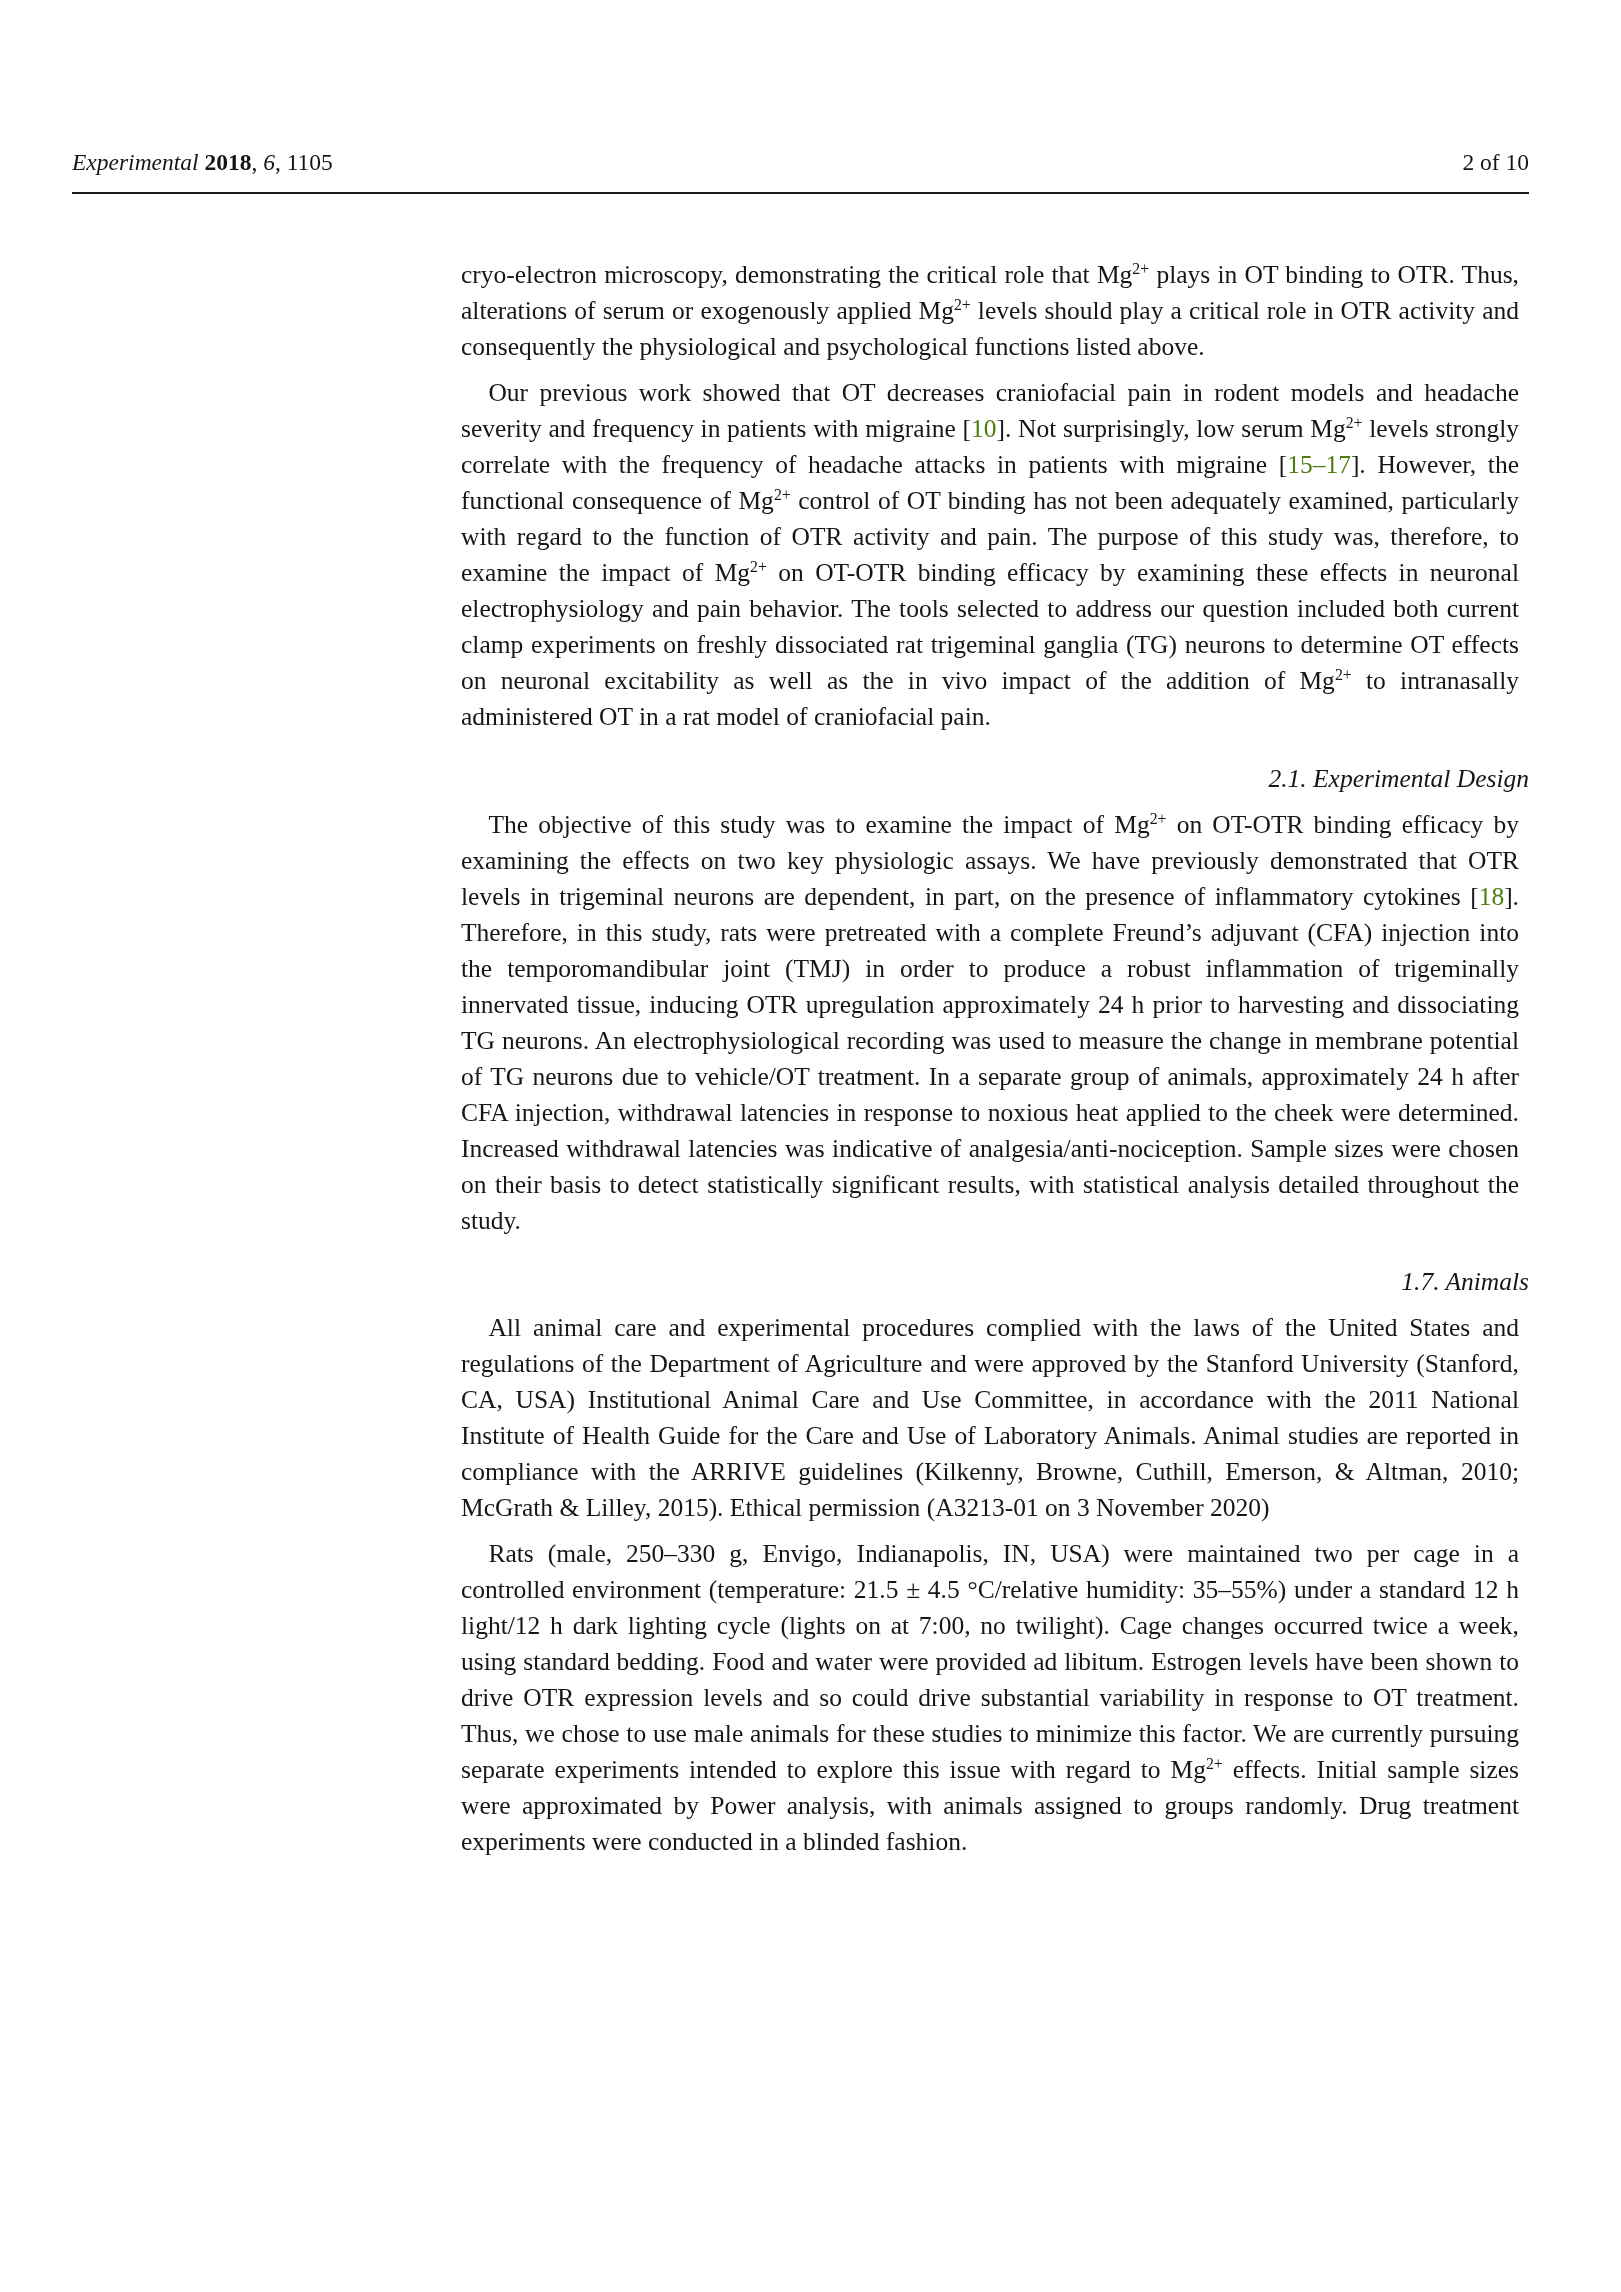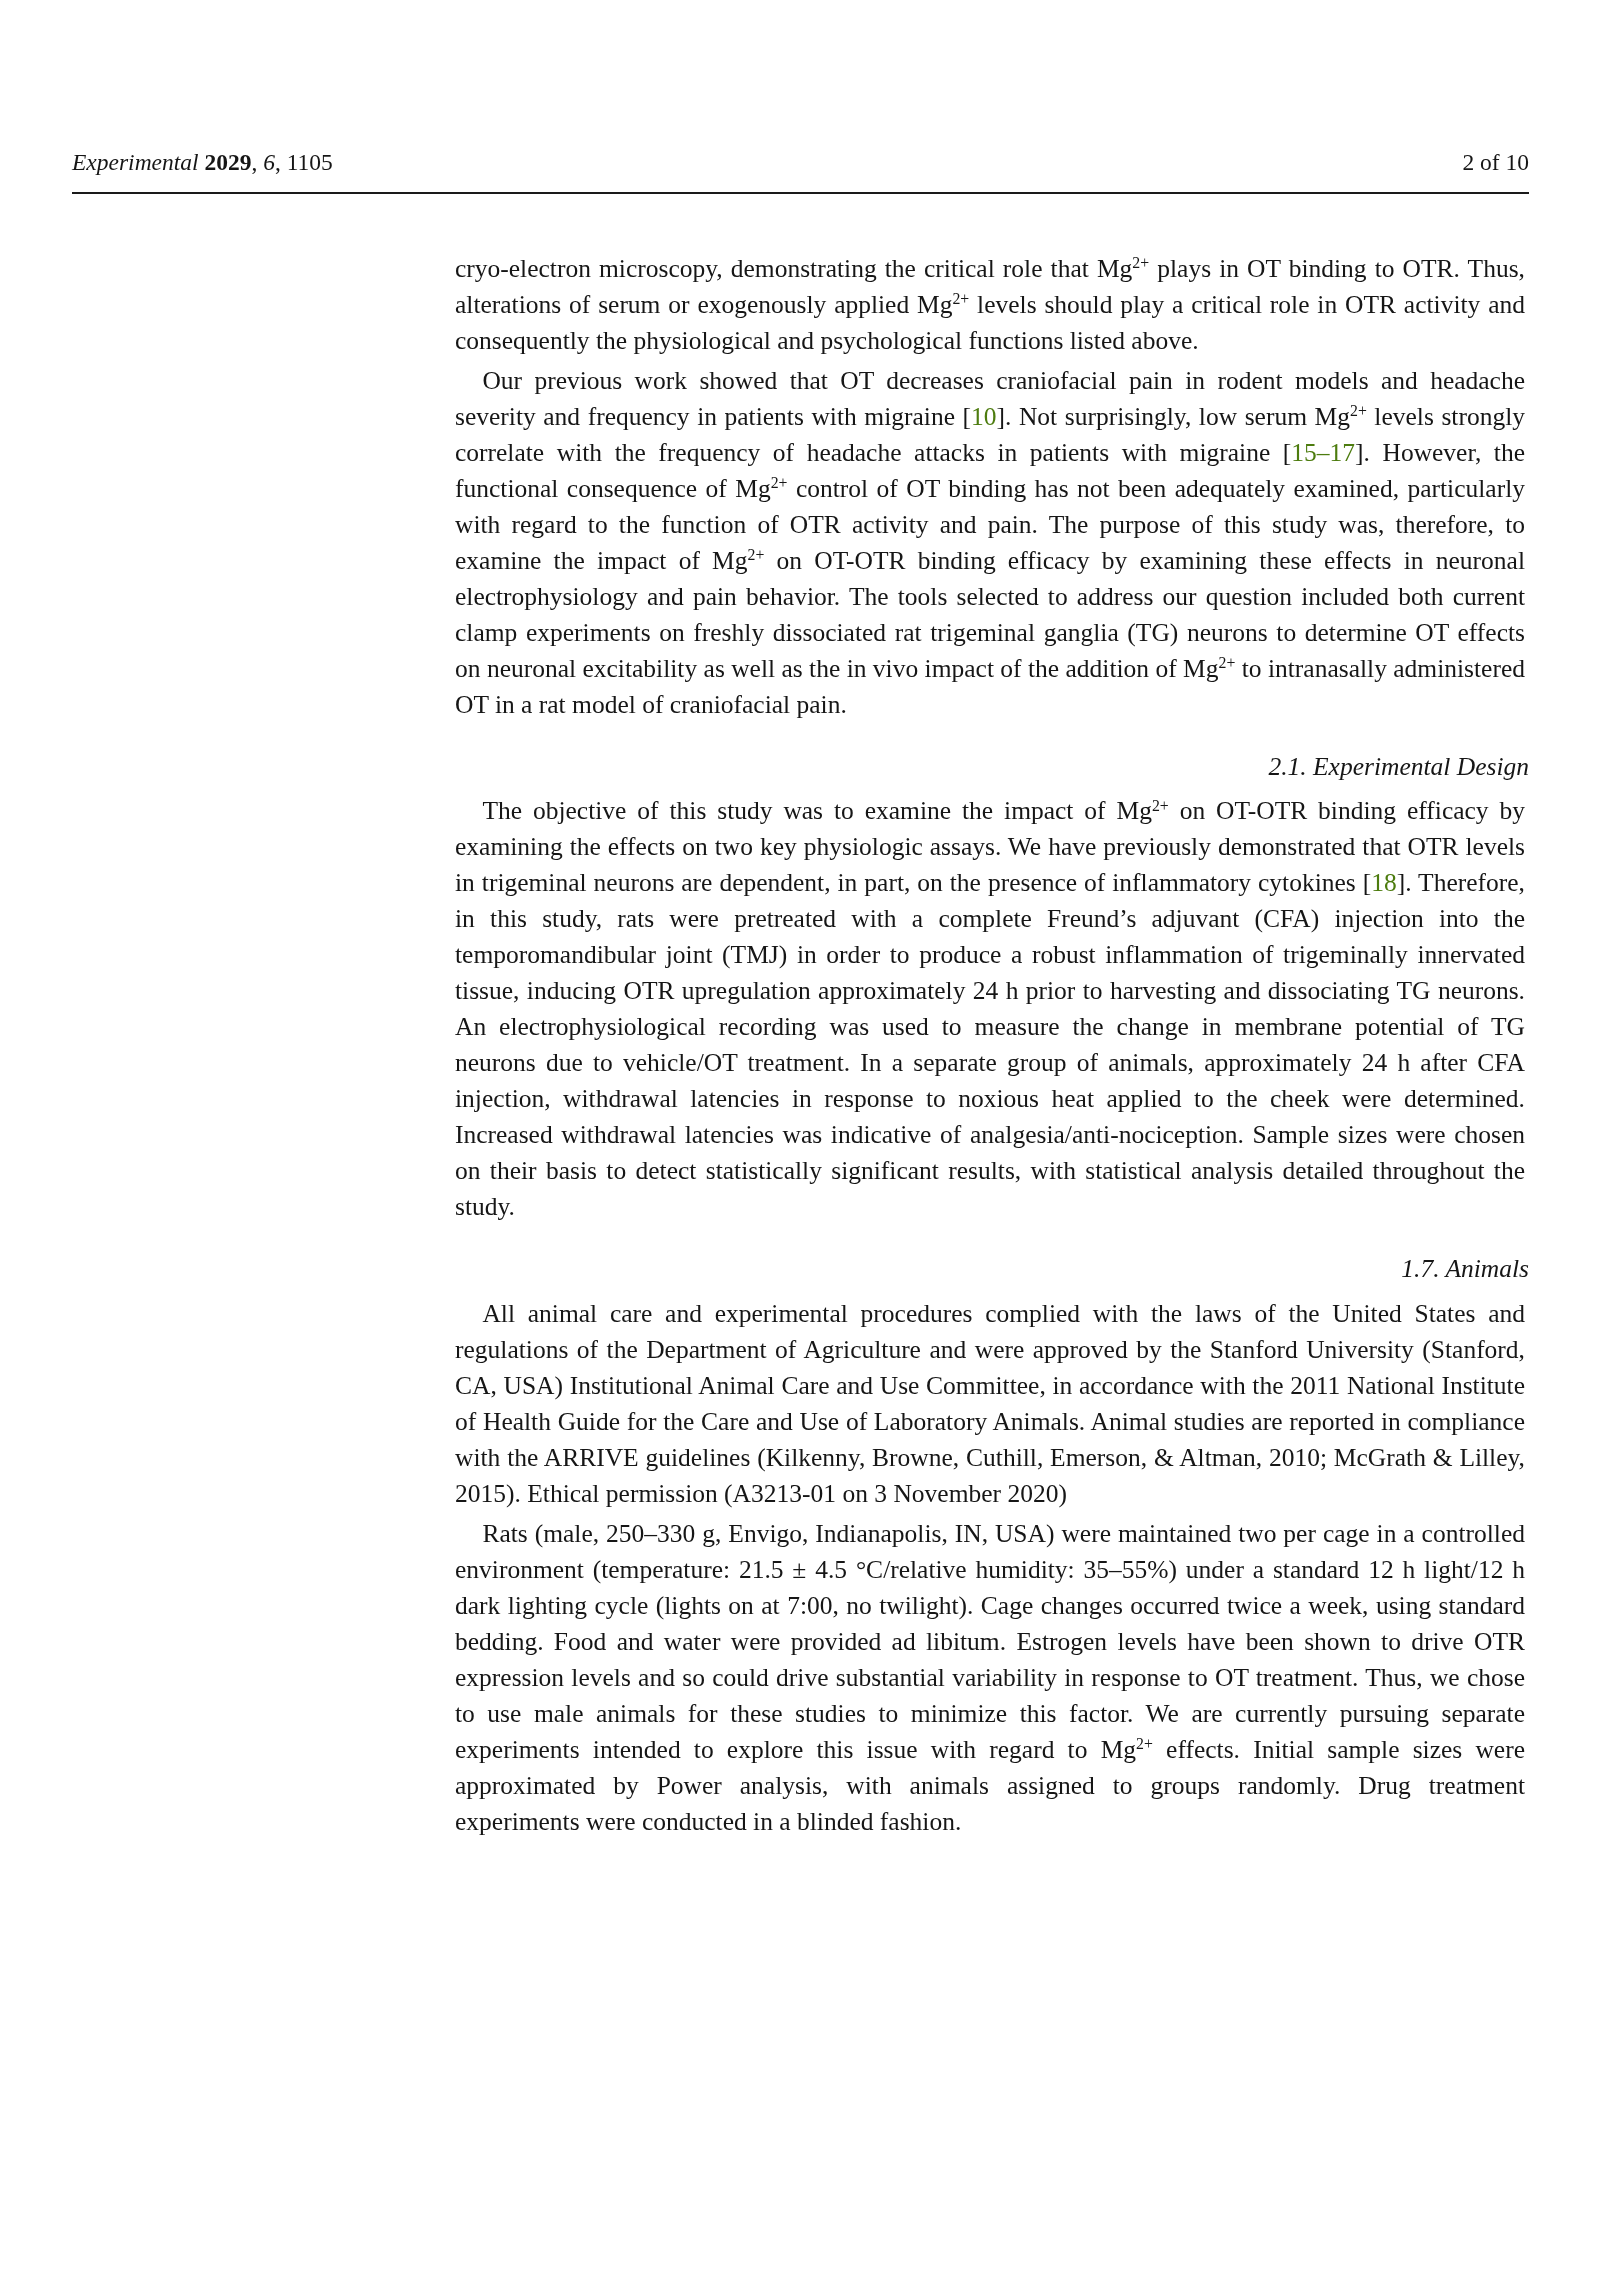--- a/index.html
+++ b/index.html
@@ -34,21 +34,21 @@
   .body-col {
     position: absolute;
     left: 451px;
     width: 1078px;
     top: 247px;
     font-size: 25.5px;
     line-height: 36px;
     text-align: justify;
     text-justify: inter-word;
   }
-  .body-col p { margin: 4px; }
+  .body-col p { margin: 10px; }
   .body-col p.indent { text-indent: 27.4px; }
   .body-col h2 {
     font-size: 25.5px;
     line-height: 36px;
     font-weight: bold;
     margin: 25.5px 0 4.9px 0;
     text-align: left;
   }
   .body-col h3 {
     font-size: 25.5px;
@@ -68,21 +68,21 @@
     position: relative;
     top: -0.55em;
   }
   .cite { color: #4d7c0f; cursor: pointer; }
 </style>
 </head>
 <body>
 
 <div class="page">
   <div class="header-row">
-    <div><span class="it">Experimental</span><span> </span><span class="bd">2029</span><span>, </span><span class="it">6</span><span>, 1105</span></div>
+    <div><span class="it">Experimental</span><span> </span><span class="bd">2018</span><span>, </span><span class="it">6</span><span>, 1105</span></div>
     <div>2 of 10</div>
   </div>
   <div class="rule"></div>
   <div class="body-col">
       <p><span>cryo-electron microscopy, demonstrating the critical role that Mg</span><sup>2+</sup><span> plays in OT binding to OTR. Thus, alterations of serum or exogenously applied Mg</span><sup>2+</sup><span> levels should play a critical role in OTR activity and consequently the physiological and psychological functions listed above.</span></p>
       <p class="indent"><span>Our previous work showed that OT decreases craniofacial pain in rodent models and headache severity and frequency in patients with migraine [</span><span class="cite">10</span><span>].  Not surprisingly, low serum Mg</span><sup>2+</sup><span> levels strongly correlate with the frequency of headache attacks in patients with migraine [</span><span class="cite">15–17</span><span>]. However, the functional consequence of Mg</span><sup>2+</sup><span> control of OT binding has not been adequately examined, particularly with regard to the function of OTR activity and pain.  The purpose of this study was, therefore, to examine the impact of Mg</span><sup>2+</sup><span> on OT-OTR binding efficacy by examining these effects in neuronal electrophysiology and pain behavior.  The tools selected to address our question included both current clamp experiments on freshly dissociated rat trigeminal ganglia (TG) neurons to determine OT effects on neuronal excitability as well as the in vivo impact of the addition of Mg</span><sup>2+</sup><span> to intranasally administered OT in a rat model of craniofacial pain.</span></p>
       <h3>2.1. Experimental Design</h3>
       <p class="indent"><span>The objective of this study was to examine the impact of Mg</span><sup>2+</sup><span> on OT-OTR binding efficacy by examining the effects on two key physiologic assays.  We have previously demonstrated that OTR levels in trigeminal neurons are dependent, in part, on the presence of inflammatory cytokines [</span><span class="cite">18</span><span>].  Therefore, in this study, rats were pretreated with a complete Freund’s adjuvant (CFA) injection into the temporomandibular joint (TMJ) in order to produce a robust inflammation of trigeminally innervated tissue, inducing OTR upregulation approximately 24 h prior to harvesting and dissociating TG neurons.  An electrophysiological recording was used to measure the change in membrane potential of TG neurons due to vehicle/OT treatment.  In a separate group of animals, approximately 24 h after CFA injection, withdrawal latencies in response to noxious heat applied to the cheek were determined.  Increased withdrawal latencies was indicative of analgesia/anti-nociception.  Sample sizes were chosen on their basis to detect statistically significant results, with statistical analysis detailed throughout the study.</span></p>
       <h3>1.7. Animals</h3>
       <p class="indent"><span>All animal care and experimental procedures complied with the laws of the United States and regulations of the Department of Agriculture and were approved by the Stanford University (Stanford, CA, USA) Institutional Animal Care and Use Committee, in accordance with the 2011 National Institute of Health Guide for the Care and Use of Laboratory Animals.  Animal studies are reported in compliance with the ARRIVE guidelines (Kilkenny, Browne, Cuthill, Emerson, &amp; Altman, 2010; McGrath &amp; Lilley, 2015).  Ethical permission (A3213-01 on 3 November 2020)</span></p>

